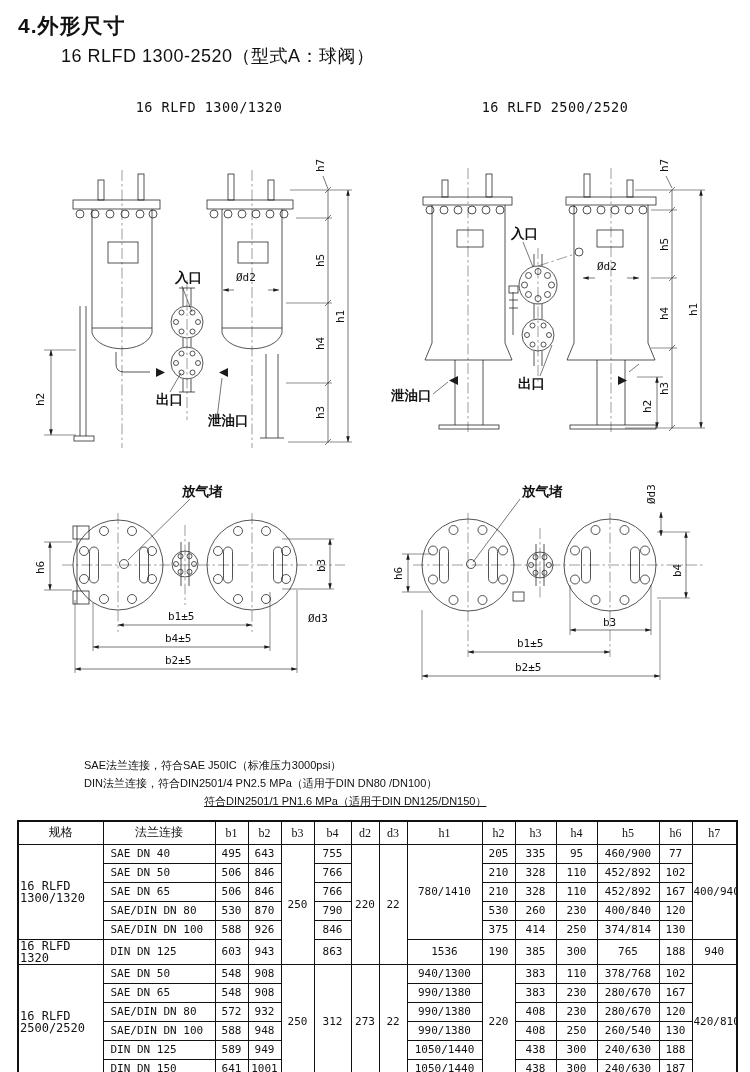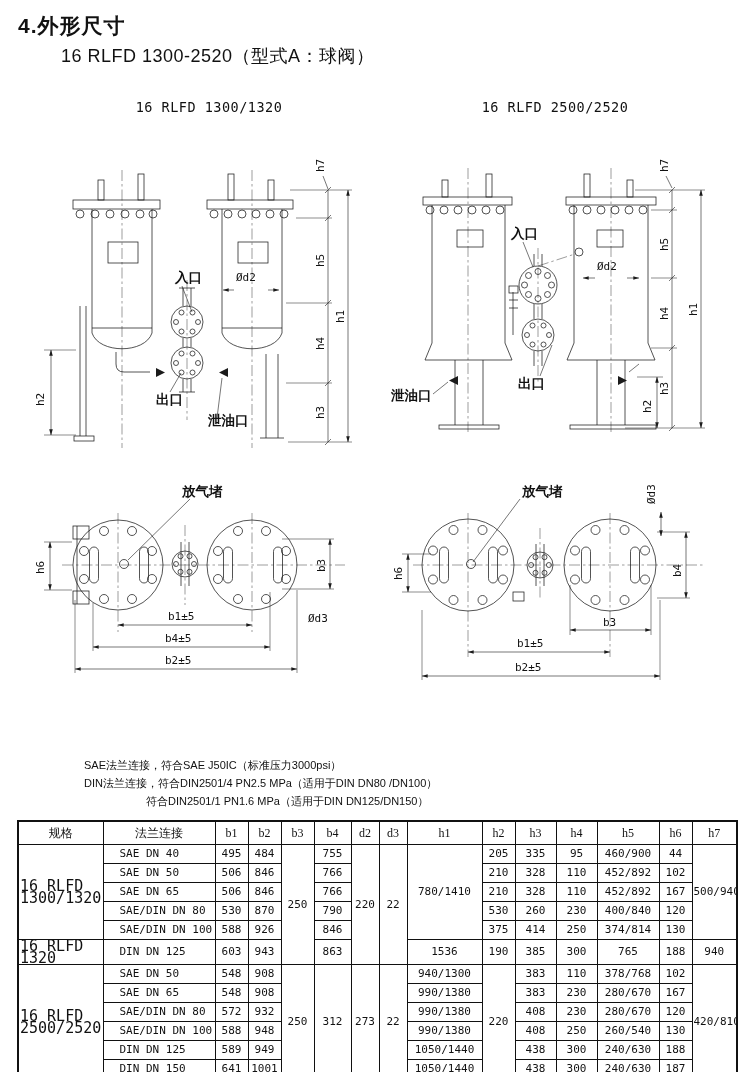--- a/index.html
+++ b/index.html
@@ -12,28 +12,28 @@
   svg.panel{position:absolute;}
   svg .s{stroke:#1b1b1b;stroke-width:.75;fill:none;}
   svg .cl{stroke:#3a3a3a;stroke-width:.5;fill:none;stroke-dasharray:11 3 2.5 3;}
   svg .dm{stroke:#1b1b1b;stroke-width:.6;fill:none;}
   svg .ext{stroke:#1b1b1b;stroke-width:.5;fill:none;}
   svg .fill{fill:#1b1b1b;stroke:none;}
   svg text{fill:#111;}
   svg text.cn{font:600 13.5px "Liberation Sans",sans-serif;}
   svg text.dt{font:11px "DejaVu Sans Mono",monospace;}
   .notes{left:84px;top:756px;font-size:11px;line-height:18px;white-space:nowrap;}
-  .notes .indent{margin-left:62px;}
+  .notes .indent{margin-left:120px;text-decoration:underline;}
   .tblwrap{left:17px;top:820px;}
   table{border-collapse:collapse;table-layout:fixed;width:719px;border:2px solid #111;}
   th,td{border:1px solid #111;font-family:"DejaVu Sans Mono",monospace;font-size:11px;text-align:center;padding:0 1px;height:18px;line-height:12px;overflow:hidden;}
   th{font-weight:normal;height:22px;font-size:12px;font-family:Liberation Serif, serif;}
-  th.cjk{font-family:Liberation Sans, sans-serif;}
-  td.lft{text-align:left;padding-left:16px;}
-  td.spec{text-align:left;white-space:pre-line;font-size:15px;}
+  th.cjk{font-family:Liberation Mono, monospace;}
+  td.lft{text-align:left;padding-left:7px;}
+  td.spec{text-align:left;white-space:pre-line;font-size:12px;}
 </style>
 </head>
 <body>
 
 <div class="abs title">4.外形尺寸</div>
 <div class="abs subtitle">16 RLFD 1300-2520（型式A：球阀）</div>
 <div class="abs caption cap-l">16 RLFD 1300/1320</div>
 <div class="abs caption cap-r">16 RLFD 2500/2520</div>
 
 <svg class="panel" style="left:20px;top:130px" width="370" height="580" viewBox="0 0 370 580">
@@ -393,32 +393,32 @@
     <th>h4</th>
     <th>h5</th>
     <th>h6</th>
     <th>h7</th>
   </tr>
   <tr>
     <td class="spec" rowspan="5">16 RLFD
 1300/1320</td>
     <td class="lft">SAE DN 40</td>
     <td>495</td>
-    <td>484</td>
+    <td>643</td>
     <td rowspan="6">250</td>
     <td>755</td>
     <td rowspan="6">220</td>
     <td rowspan="6">22</td>
     <td rowspan="5">780/1410</td>
     <td>205</td>
     <td>335</td>
     <td>95</td>
     <td>460/900</td>
-    <td>44</td>
-    <td rowspan="5">500/940</td>
+    <td>77</td>
+    <td rowspan="5">400/940</td>
   </tr>
   <tr>
     <td class="lft">SAE DN 50</td>
     <td>506</td>
     <td>846</td>
     <td>766</td>
     <td>210</td>
     <td>328</td>
     <td>110</td>
     <td>452/892</td>

